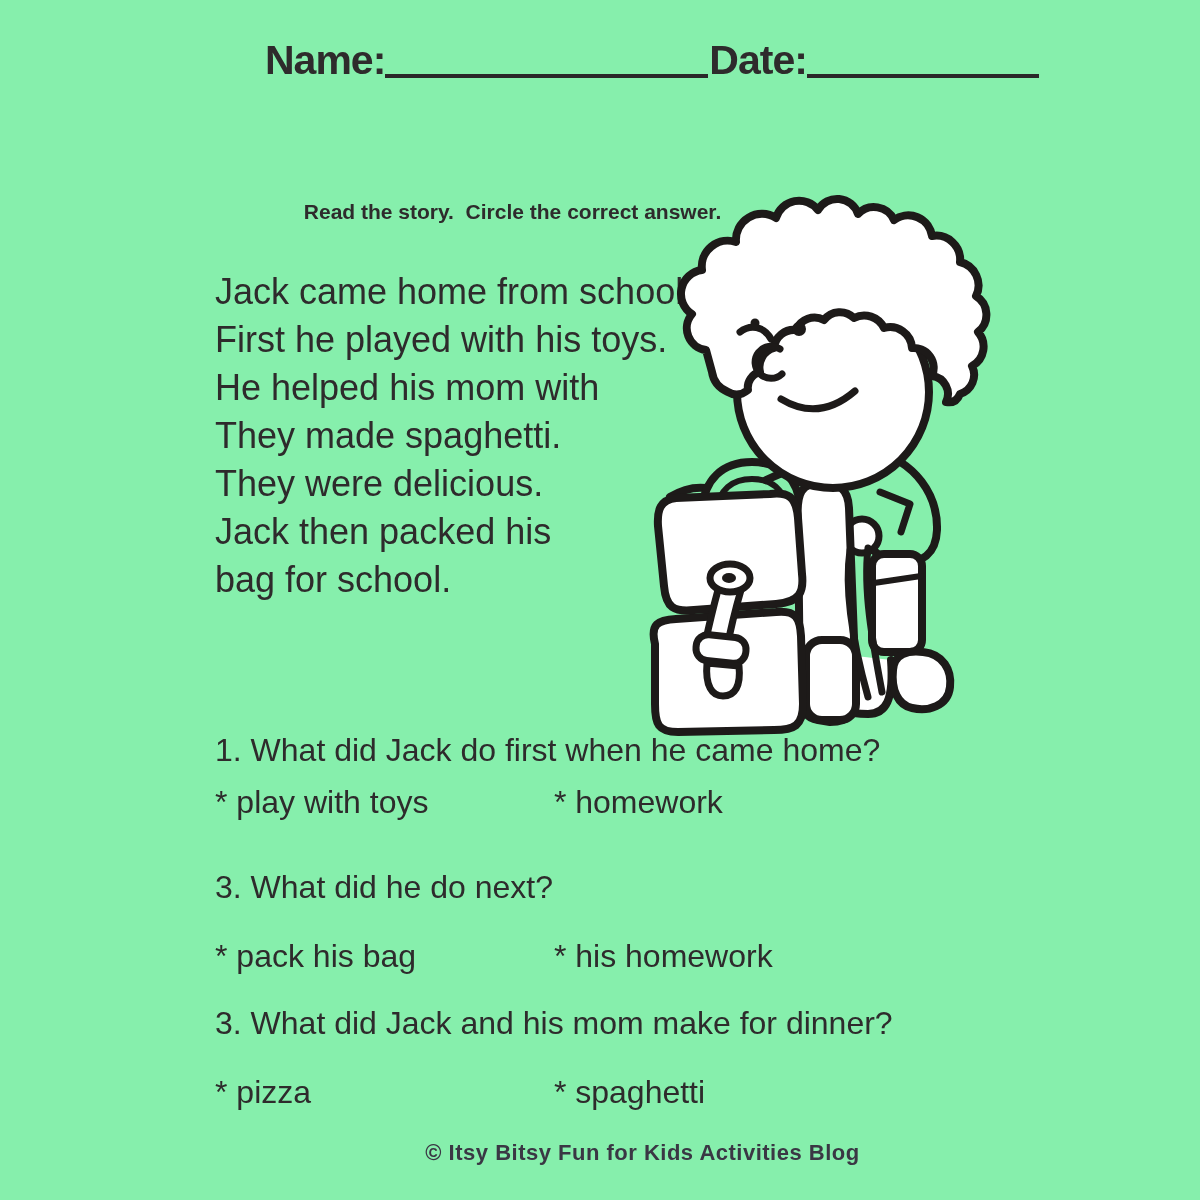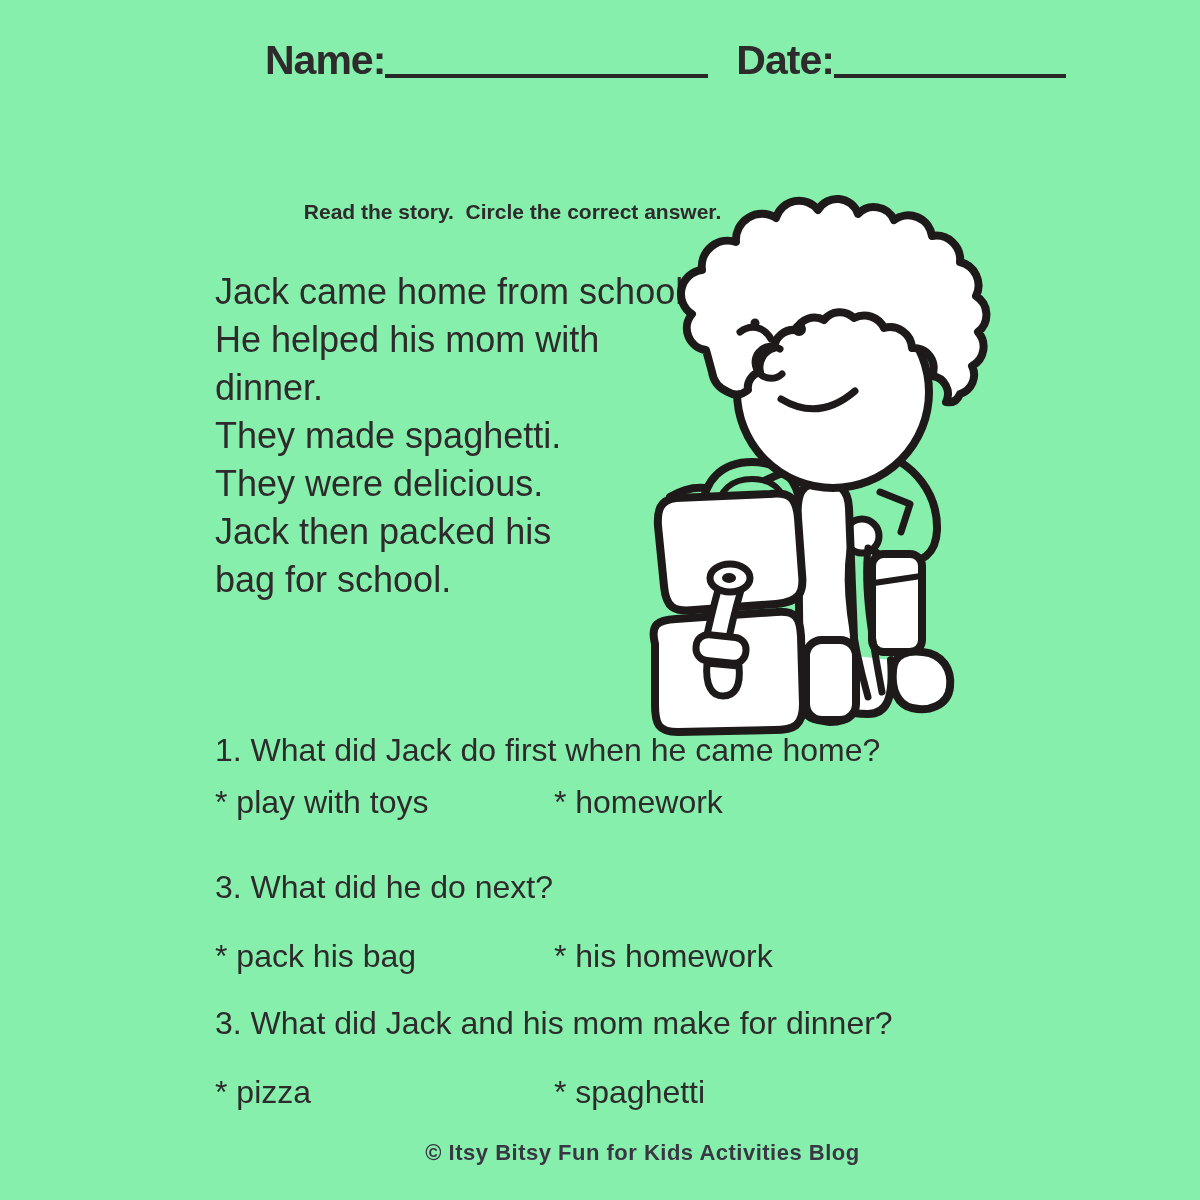--- a/index.html
+++ b/index.html
@@ -6,21 +6,21 @@
   .page{
     position:relative;width:1200px;height:1200px;background:#86efac;overflow:hidden;
     font-family:"Liberation Sans",sans-serif;color:#2e2b2c;
   }
   
   .header{position:absolute;top:40px;left:265px;display:flex;align-items:flex-end;}
   .hd-label{font-size:41px;font-weight:700;letter-spacing:-1px;line-height:1;}
   .uline{border-bottom:4px solid #2a2729;align-self:flex-end;margin-bottom:3px;}
   .uline.name{width:323px;}
   .uline.date{width:232px;}
-  .hd-label.date{margin-left:28px;}
+  .hd-label.date{margin-left:1px;}
   
   .title{position:absolute;top:160px;left:0;width:1130px;text-align:center;
          font-size:30px;font-weight:700;letter-spacing:-0.5px;}
   .subtitle{position:absolute;top:200px;left:0;width:1025px;text-align:center;
             font-size:21px;font-weight:700;white-space:pre-wrap;}
   
   .story{position:absolute;left:215px;top:268px;font-size:36px;line-height:48px;}
   .story-line{white-space:nowrap;}
   
   .q-row{position:absolute;left:215px;font-size:32px;white-space:nowrap;}
@@ -44,22 +44,22 @@
     <span class="hd-label">Name:</span>
     <span class="uline name"></span>
     <span class="hd-label date">Date:</span>
     <span class="uline date"></span>
   </div>
 
   <div class="subtitle">Read the story.  Circle the correct answer.</div>
 
   <div class="story">
     <div class="story-line">Jack came home from school.</div>
+    <div class="story-line">First he played with his toys.</div>
     <div class="story-line">He helped his mom with</div>
-    <div class="story-line">dinner.</div>
     <div class="story-line">They made spaghetti.</div>
     <div class="story-line">They were delicious.</div>
     <div class="story-line">Jack then packed his</div>
     <div class="story-line">bag for school.</div>
   </div>
 
   <div class="illus">
     <svg viewBox="0 0 385 550" fill="none" stroke="#1d1a19" stroke-width="8" stroke-linecap="round" stroke-linejoin="round">
 
       <g>

